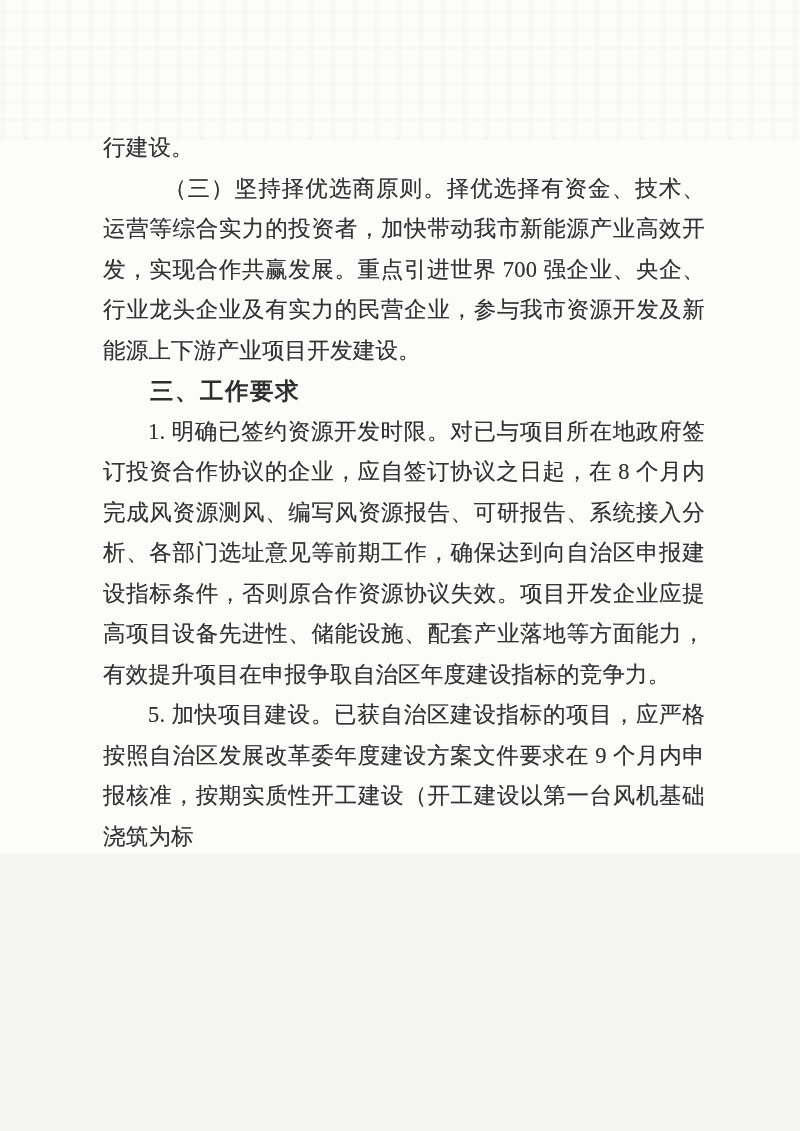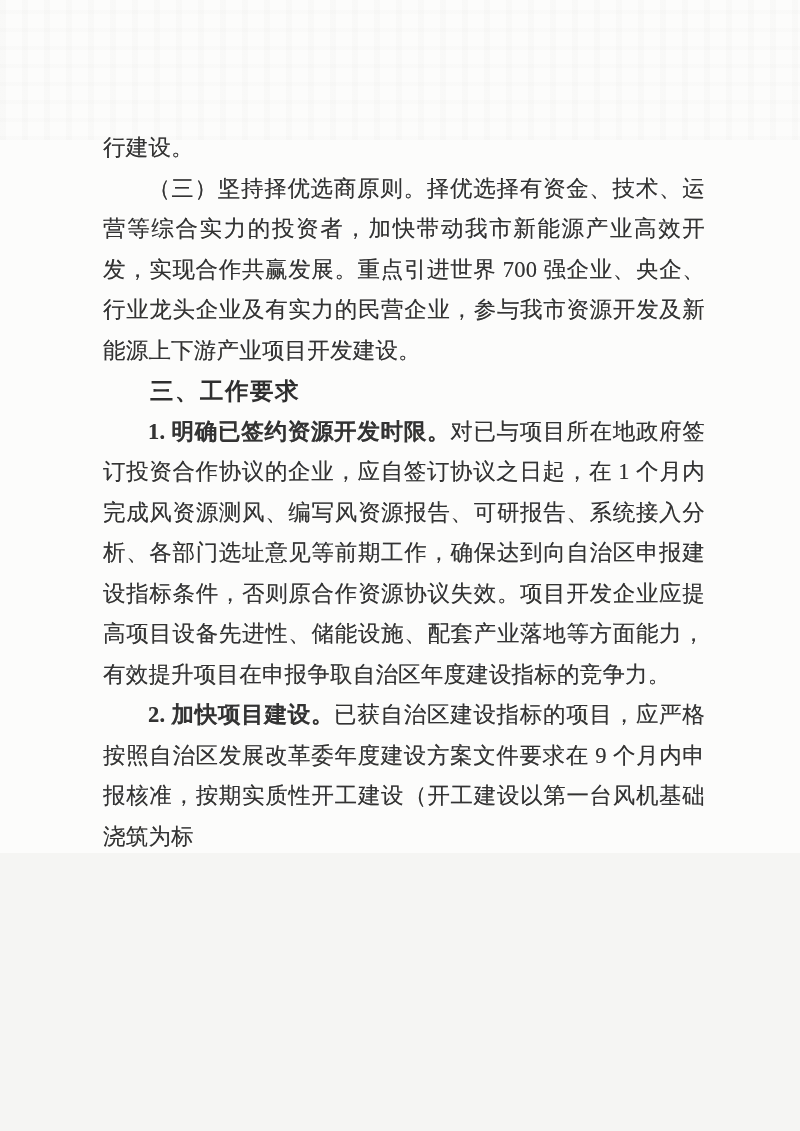--- a/index.html
+++ b/index.html
@@ -40,23 +40,24 @@
     text-align: justify;
     text-indent: 2em;
     text-shadow: 0 0 0.5px rgba(60,60,60,0.55);
   }
   .para.no-indent {
     text-indent: 0;
   }
   .lead-kai {
     
     font-weight: 500;
+    margin-left: 16px;
   }
   .lead-bold {
-    font-weight: bold;
+    font-weight: normal;
   }
   .section-heading {
     margin: 0;
     font-size: 23.5px;
     line-height: 40.5px;
     font-weight: bold;
     
     font-family: "Liberation Sans", "DejaVu Sans", sans-serif;
     text-indent: 2em;
     letter-spacing: 1.5px;
@@ -90,20 +91,20 @@
   <div class="content">
 
     <p class="para no-indent"><span>行建设。</span></p>
 
     <p class="para"><span class="lead-kai">（三）坚持择优选商原则。</span><span>择优选择有资金、技术、运营等综合实力的投资者，加快带动我市新能源产业高效开发，实现合作共赢发展。重点引进世界 700 强企业、央企、行业龙头企业及有实力的民营企业，参与我市资源开发及新能源上下游产业项目开发建设。</span></p>
 
 
     <h2 class="section-heading">三、工作要求</h2>
 
 
-    <p class="para"><span class="lead-bold">1. 明确已签约资源开发时限。</span><span>对已与项目所在地政府签订投资合作协议的企业，应自签订协议之日起，在 1 个月内完成风资源测风、编写风资源报告、可研报告、系统接入分析、各部门选址意见等前期工作，确保达到向自治区申报建设指标条件，否则原合作资源协议失效。项目开发企业应提高项目设备先进性、储能设施、配套产业落地等方面能力，有效提升项目在申报争取自治区年度建设指标的竞争力。</span></p>
+    <p class="para"><span class="lead-bold">1. 明确已签约资源开发时限。</span><span>对已与项目所在地政府签订投资合作协议的企业，应自签订协议之日起，在 8 个月内完成风资源测风、编写风资源报告、可研报告、系统接入分析、各部门选址意见等前期工作，确保达到向自治区申报建设指标条件，否则原合作资源协议失效。项目开发企业应提高项目设备先进性、储能设施、配套产业落地等方面能力，有效提升项目在申报争取自治区年度建设指标的竞争力。</span></p>
 
-    <p class="para"><span class="lead-bold">2. 加快项目建设。</span><span>已获自治区建设指标的项目，应严格按照自治区发展改革委年度建设方案文件要求在 9 个月内申报核准，按期实质性开工建设（开工建设以第一台风机基础浇筑为标</span></p>
+    <p class="para"><span class="lead-bold">5. 加快项目建设。</span><span>已获自治区建设指标的项目，应严格按照自治区发展改革委年度建设方案文件要求在 9 个月内申报核准，按期实质性开工建设（开工建设以第一台风机基础浇筑为标</span></p>
 
   </div>
 
   <div class="page-number">— 3 —</div>
 </div>
 
 </body></html>

